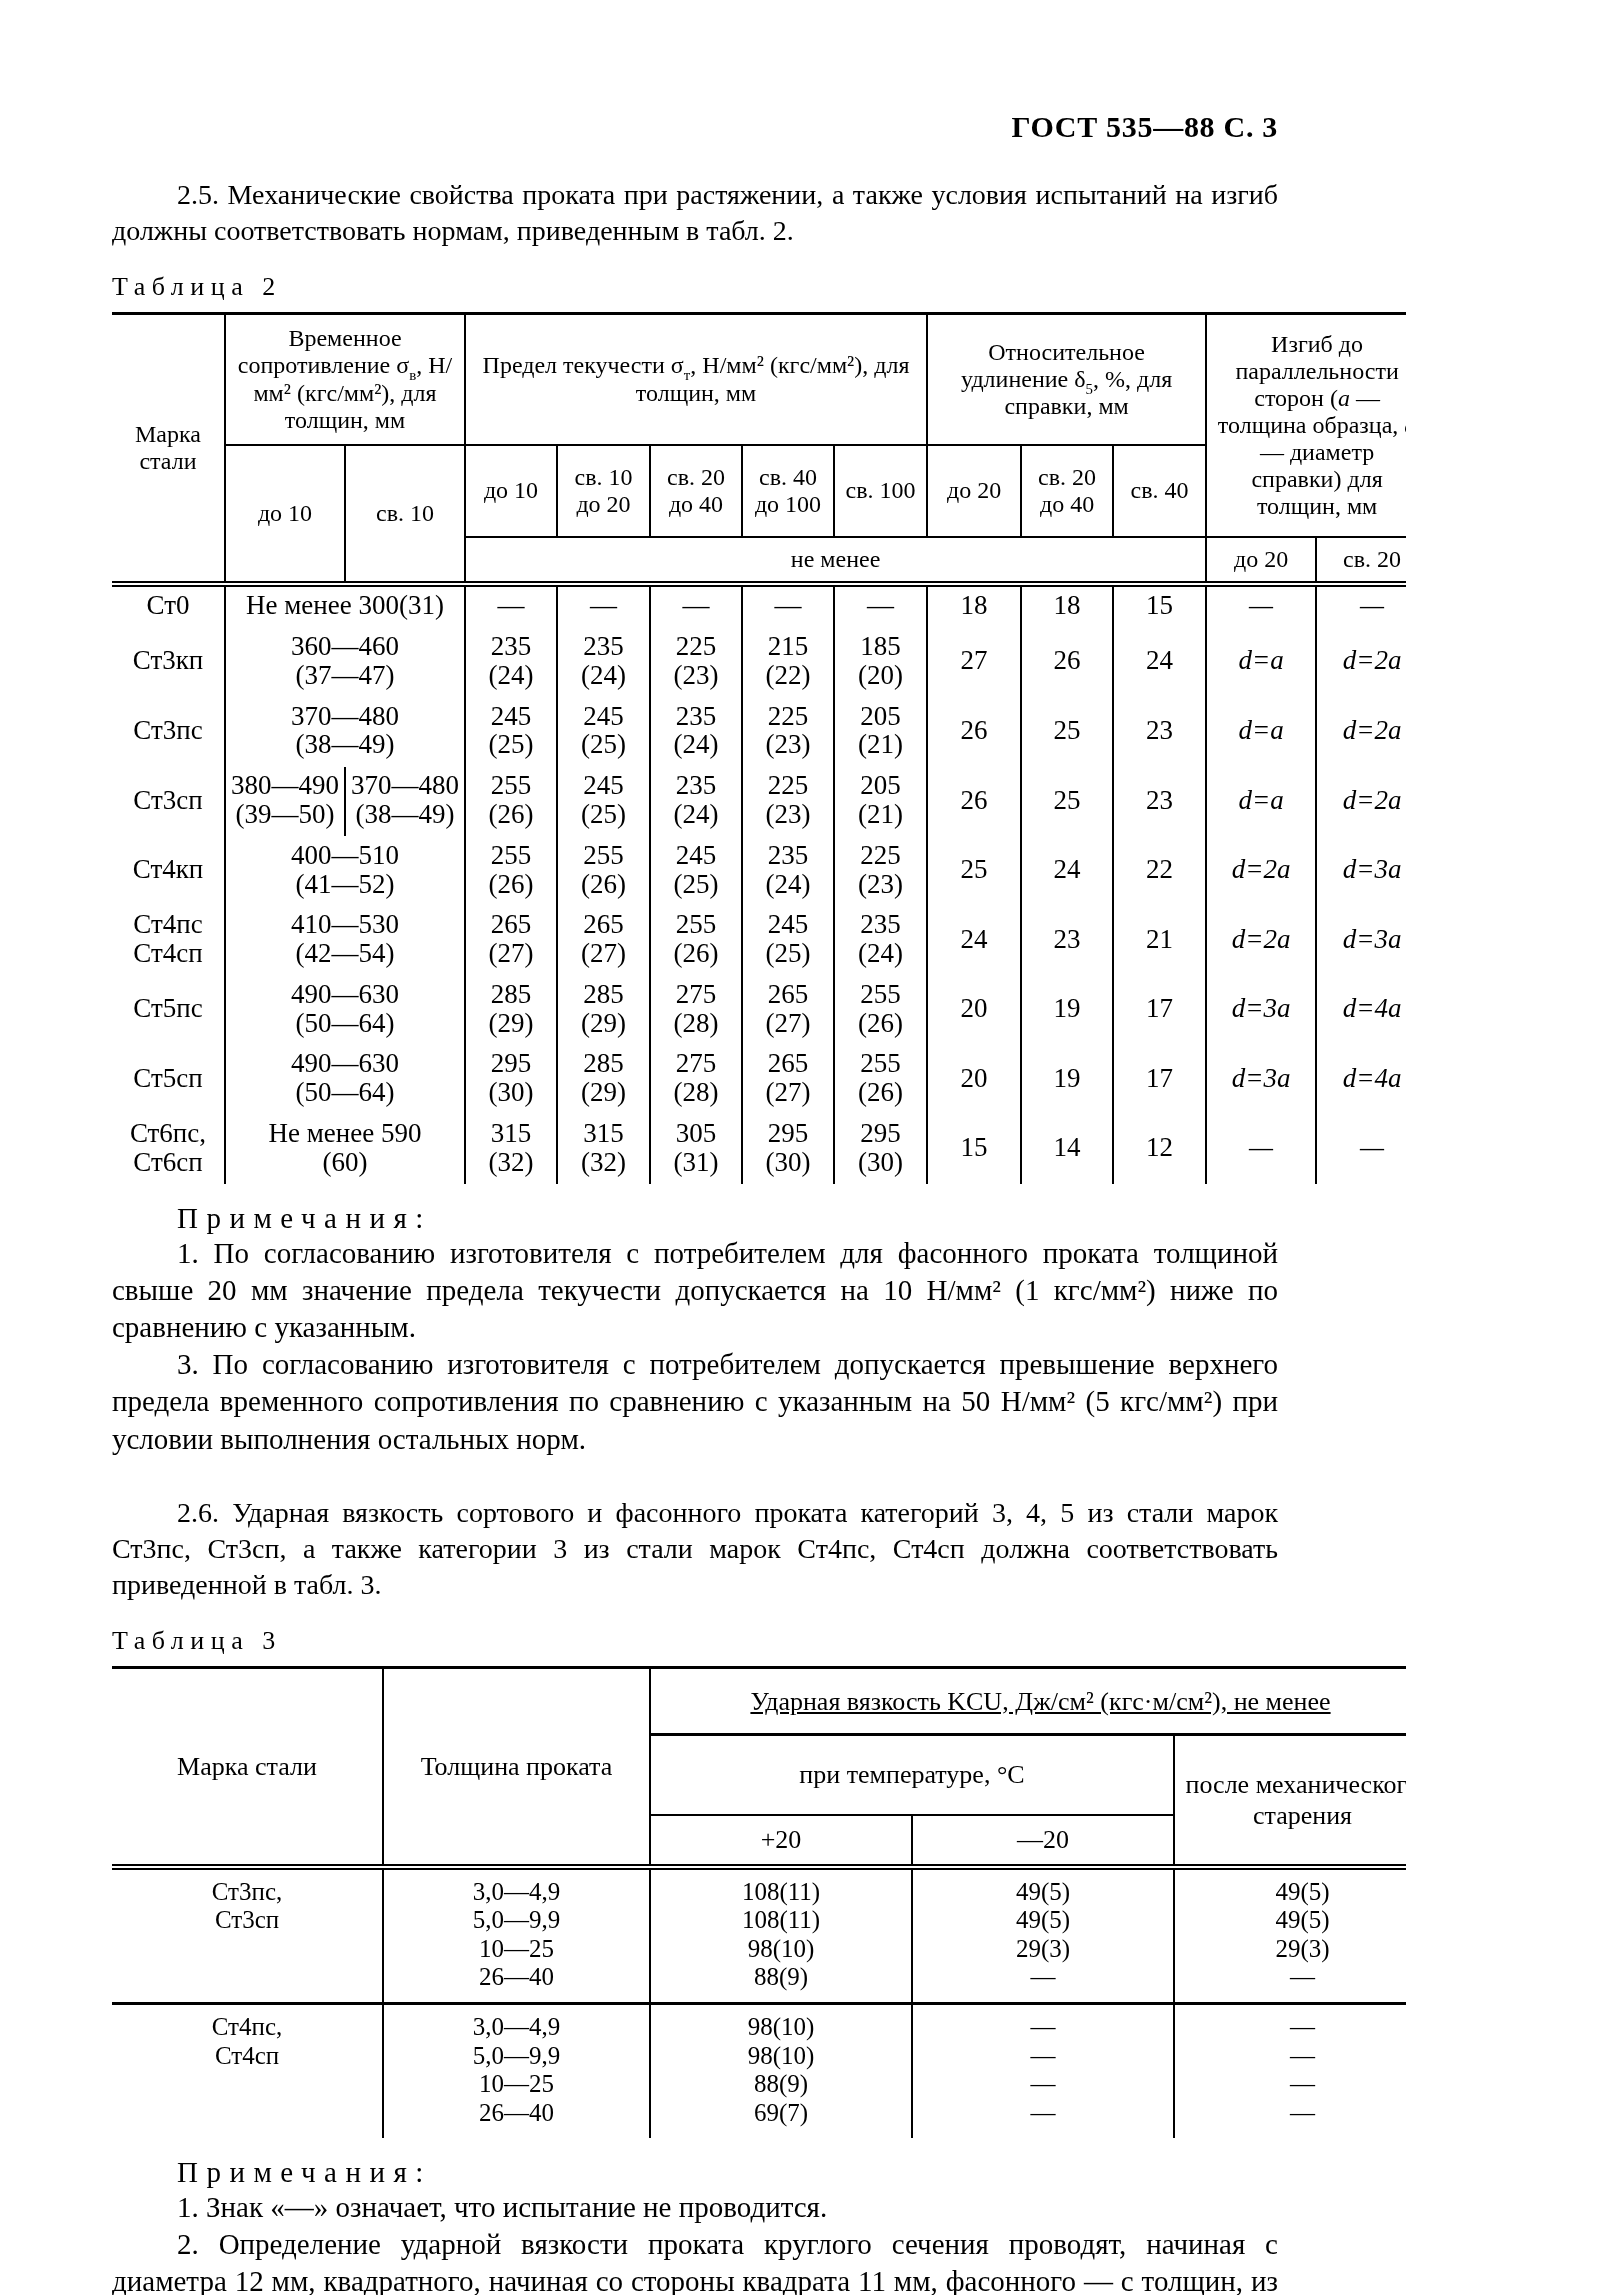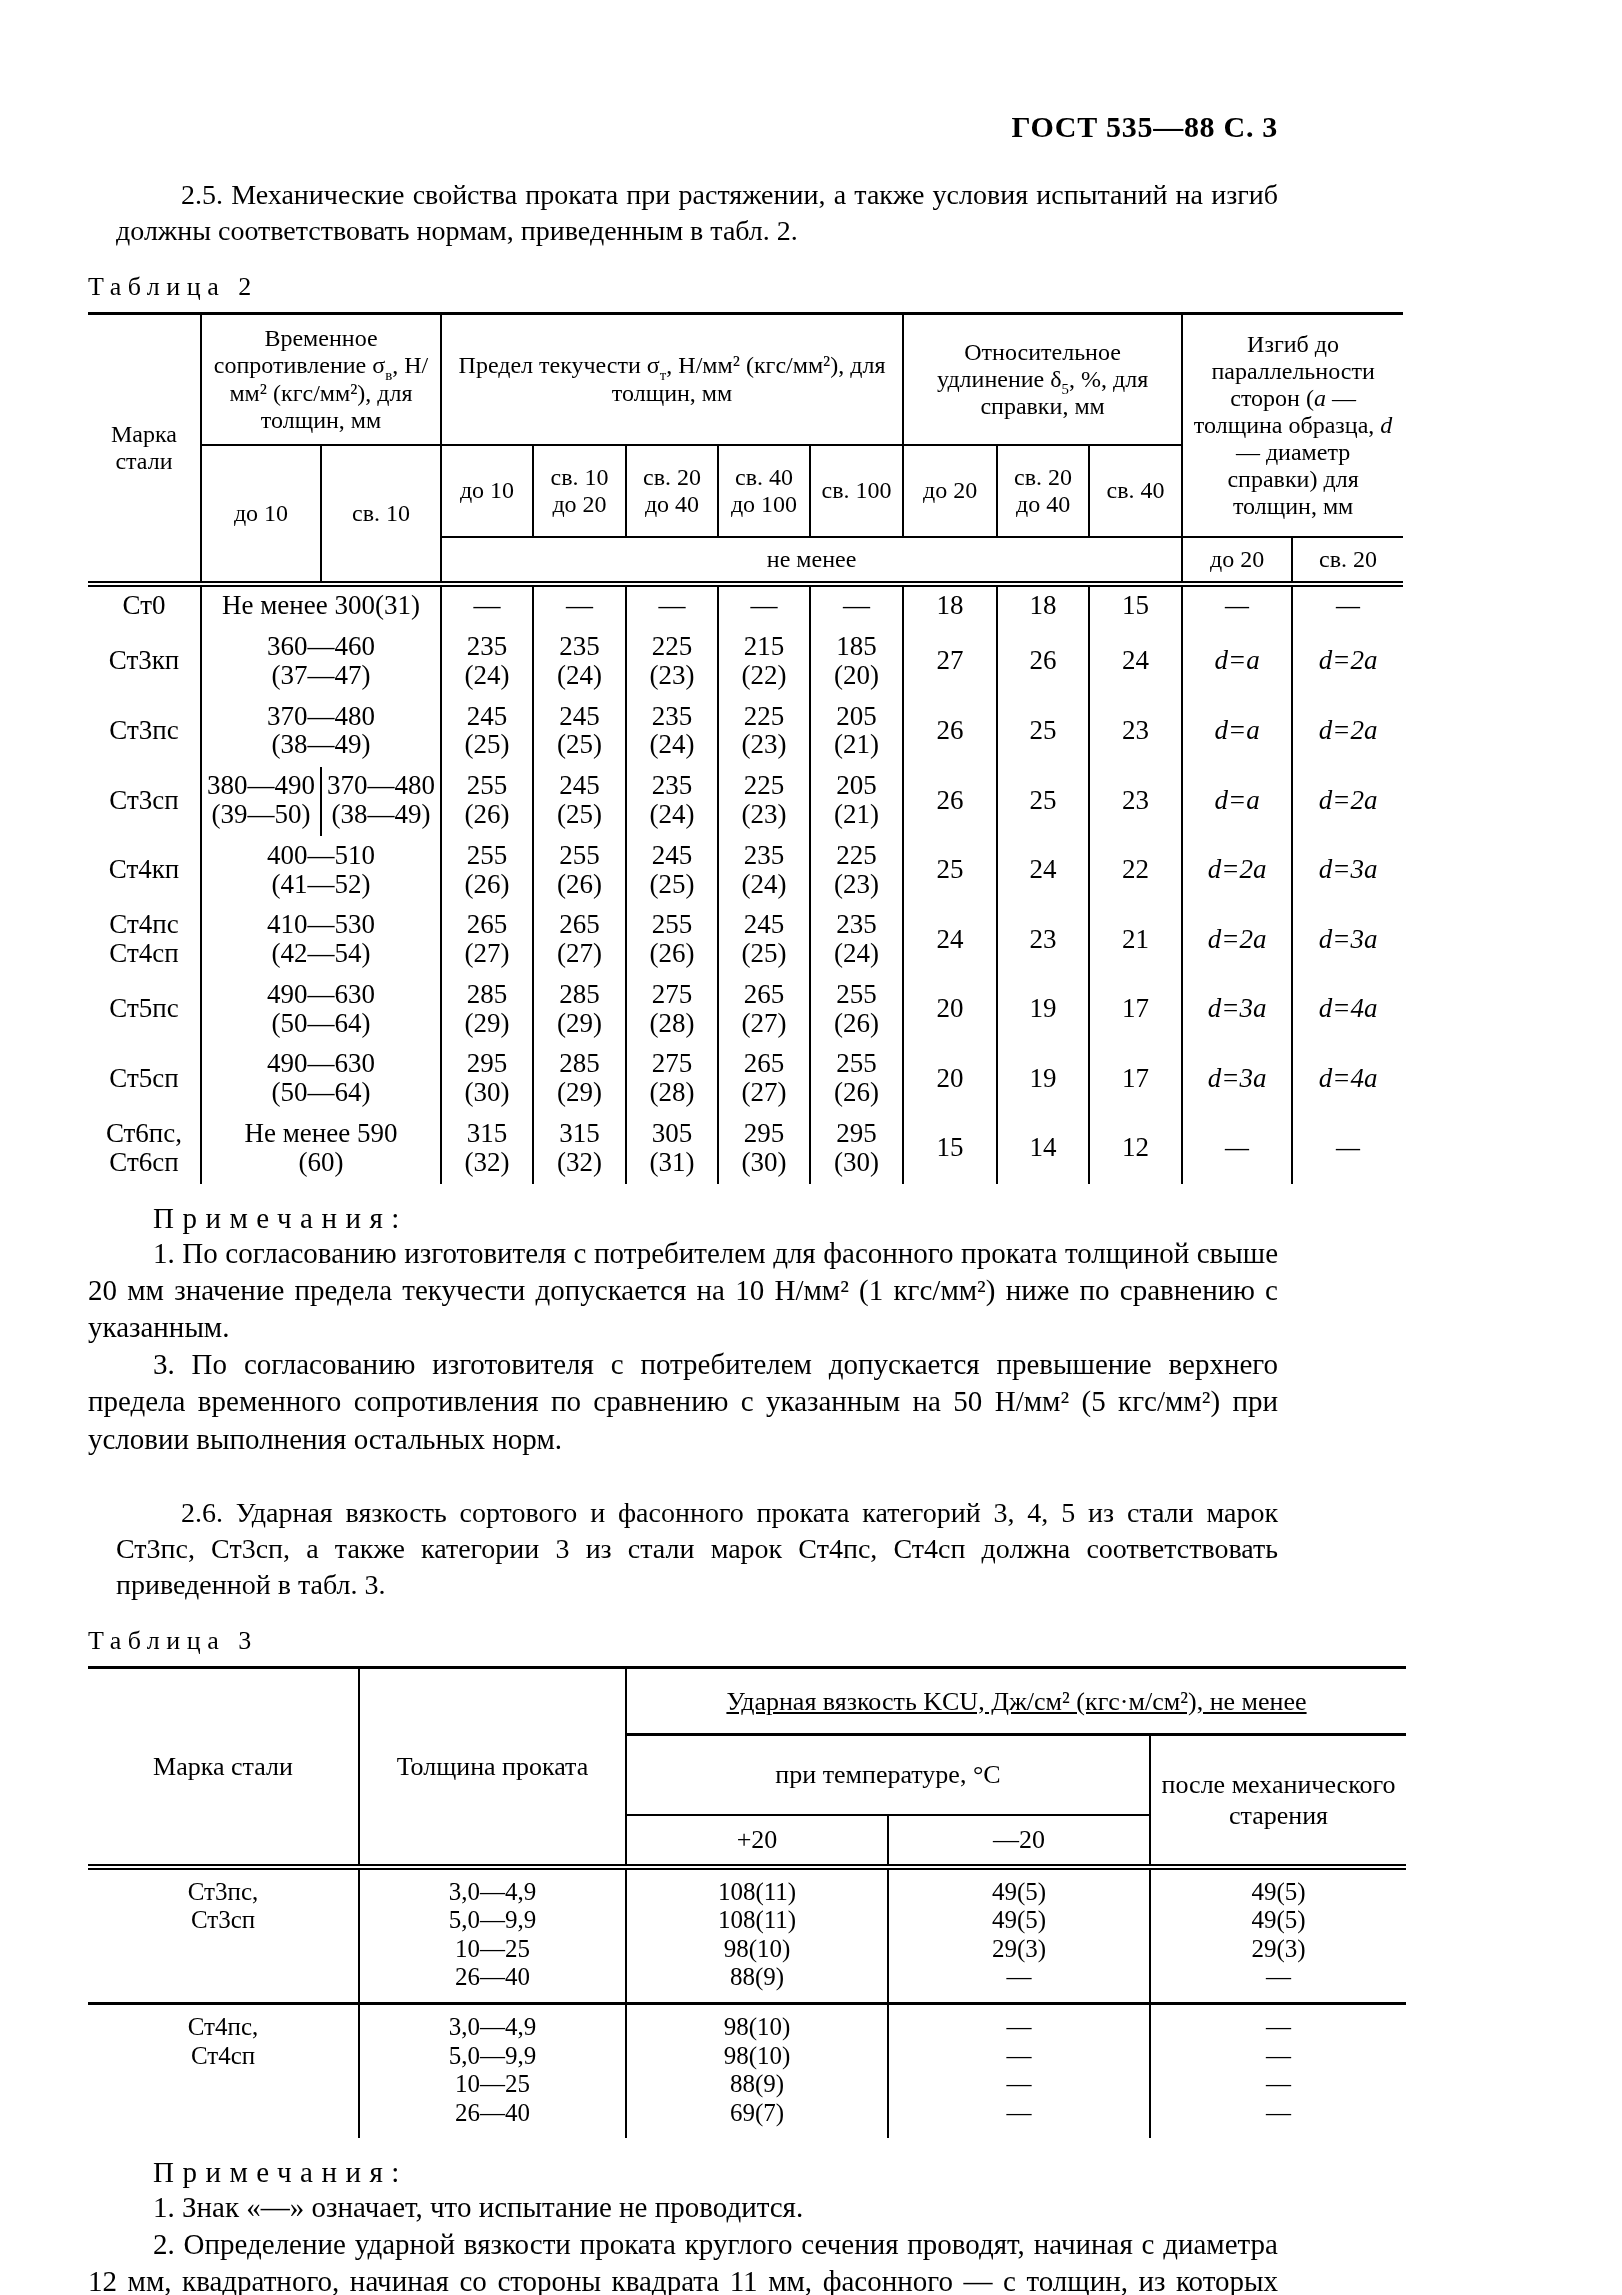--- a/index.html
+++ b/index.html
@@ -2,30 +2,29 @@
 <html style="font-size:10.5px"><head>
 <meta charset="utf-8">
 <style>
   * { margin:0; padding:0; box-sizing:border-box; }
   html,body { background:#ffffff; }
   body {
     width:1622px; height:2295px;
     font-family:"Liberation Serif","DejaVu Serif",serif;
     color:#000;
   }
-  .page { width:1406px; height:2295px; padding:110px 128px 0 88px; overflow:hidden; }
+  .page { width:1406px; height:2295px; padding:110px 128px 0 112px; overflow:hidden; }
 
   .page-header {
     text-align:right; font-weight:bold; font-size:30px; letter-spacing:0.7px;
   }
 
   .para {
     font-size:28px; line-height:1.3; text-align:justify; text-indent:65px;
     margin-top:33px;
-    margin-left:28px;
   }
 
   .tcaption {
     text-align:left; font-size:26px; letter-spacing:6.5px;
     margin-top:22px; margin-bottom:10.5px; padding-right:22px;
   }
 
   table { border-collapse:collapse; table-layout:fixed; border-top:3.3px solid #000; }
   th,td {
     font-weight:normal; text-align:center; vertical-align:middle;

